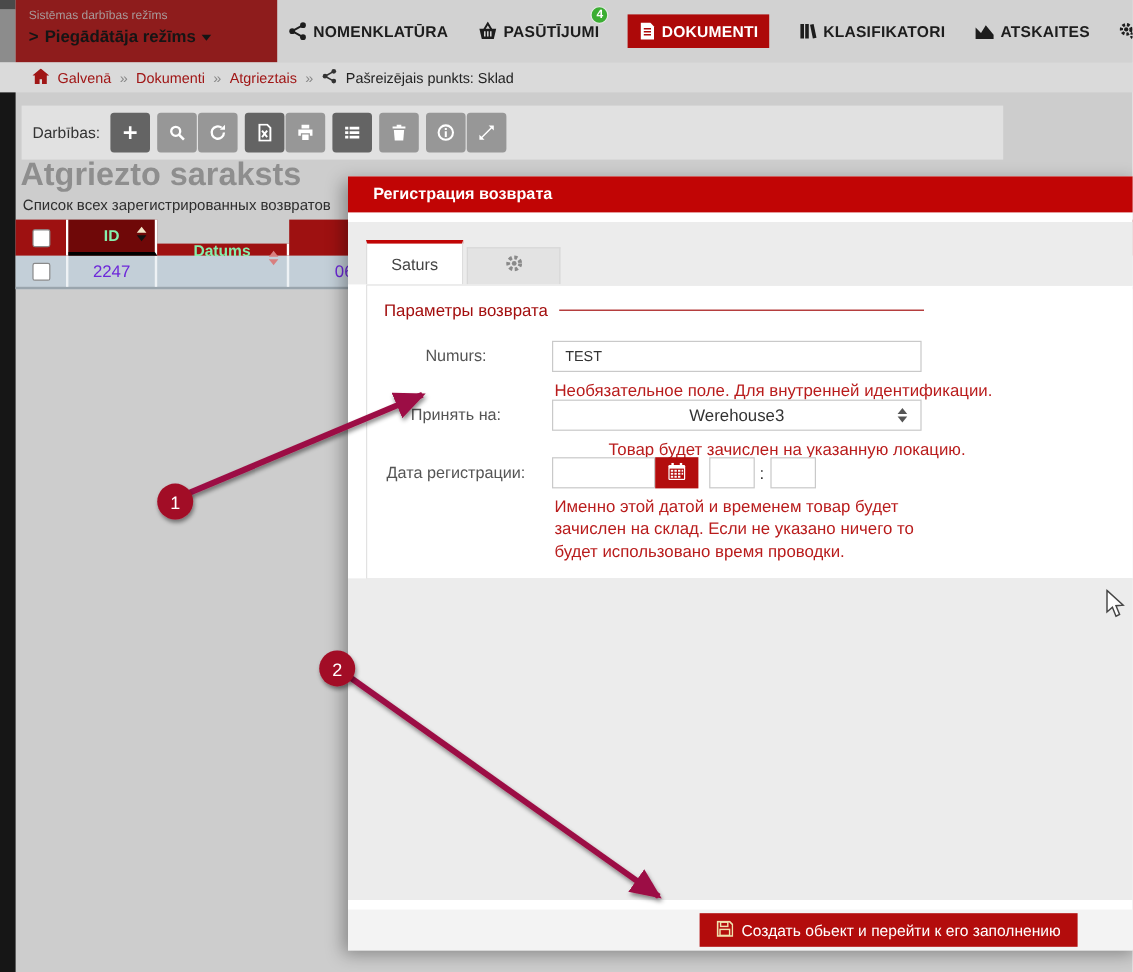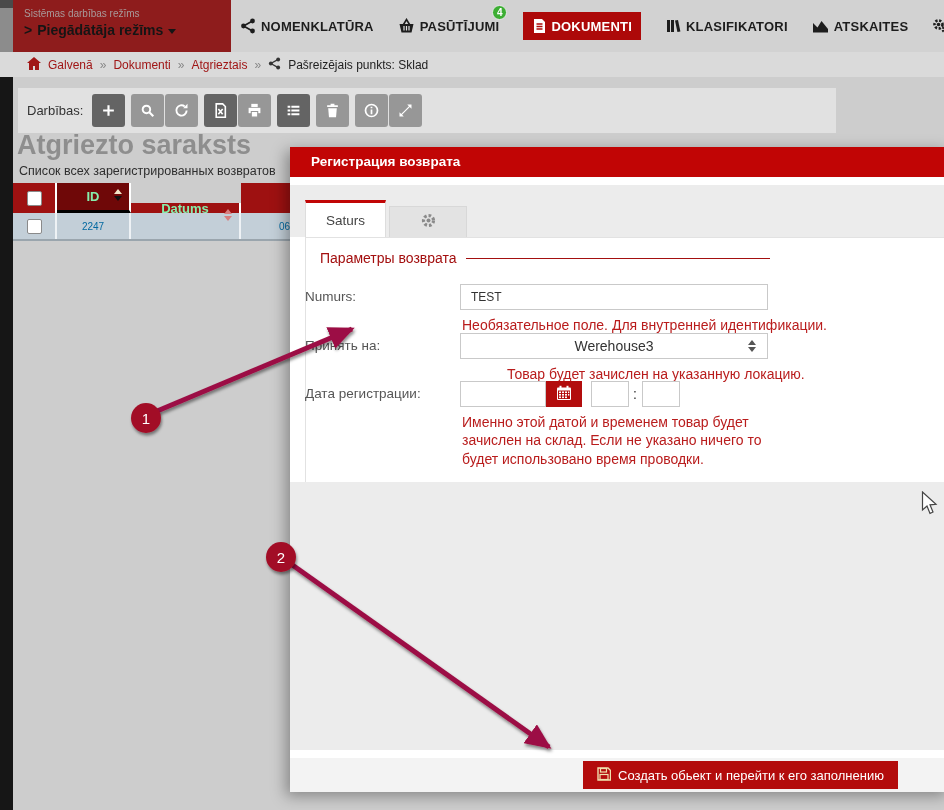--- a/index.html
+++ b/index.html
@@ -46,39 +46,39 @@
   .grid-head { display:flex; height:30px; }
   .hcell { background:#9e1111; color:#86efac; font-size:13px; font-weight:700; display:flex; align-items:center; justify-content:center;
            border-right:2px solid #fff; position:relative; }
   .hcell.c-check { width:44px; } .hcell.c-id { width:74px; background:#6f0808; border-bottom:3px solid #000; }
   .hcell.c-datums { width:110px;margin-top:20px; } .hcell.c-col4 { width:260px; } .hcell.c-fill { flex:1; border-right:none; }
   .sorts { position:absolute; right:7px; top:6px; display:flex; flex-direction:column; gap:2px; }
   .tri-up { width:0;height:0;border:4px solid transparent; border-bottom:5px solid #d87f7f; border-top:none; }
   .tri-down { width:0;height:0;border:4px solid transparent; border-top:5px solid #d87f7f; border-bottom:none; }
   .sorts.id .tri-up { border-bottom-color:#f3e6c8; } .sorts.id .tri-down { border-top-color:#111; }
   .grid-row { display:flex; height:28px; background:#c3cfd8; border-bottom:2px solid #9aa5ad; }
-  .rcell { display:flex; align-items:center; justify-content:center; font-size:10px; color:#0369a1; border-right:2px solid #eef2f5; }
+  .rcell { display:flex; align-items:center; justify-content:center; font-size:14px; color:#6d28d9; border-right:2px solid #eef2f5; }
   .rcell.c-check { width:44px; } .rcell.c-id { width:74px; } .rcell.c-datums { width:110px; }
   .rcell.c-col4 { width:260px; justify-content:flex-start; padding-left:38px; } .rcell.c-fill { flex:1; border-right:none; }
   .cb { width:15px; height:15px; background:#fff; border:1px solid #8a8a8a; border-radius:2px; }
   
   .modal { position:absolute; left:290px; top:147px; width:660px; height:645px; background:#fff;
            box-shadow:-4px 4px 14px rgba(0,0,0,.35); }
   .modal-title { height:30px; background:#c10505; color:#fff; font-size:13.5px; font-weight:700; line-height:30px; padding-left:21px; }
   .tabstrip { position:absolute; left:0; top:38px; width:100%; height:52px; background:#ececec; }
   .tab-active { position:absolute; left:15px; bottom:0; width:81px; height:37px; background:#fff; border-top:3px solid #c10505;
                 border-left:1px solid #ddd; border-right:1px solid #ddd; display:flex; align-items:center; justify-content:center;
                 font-size:13.5px; color:#444; }
   .tab-gear { position:absolute; left:99px; bottom:0; width:78px; height:31px; background:#e3e3e3;
               border:1px solid #d8d8d8; border-bottom:none; display:flex; align-items:center; justify-content:center; }
   .tab-panel { position:absolute; left:15px; top:90px; width:700px; height:246px; background:#fff; border:1px solid #e2e2e2; }
   .fieldset-head { position:absolute; left:30px; top:103px; width:450px; display:flex; align-items:center; gap:9px; }
   .fieldset-legend { font-size:14px; color:#a30f0f; white-space:nowrap; }
   .fieldset-line { flex:1; height:1px; background:#a30f0f; }
-  .flabel { position:absolute; left:15px; width:150px; text-align:left; font-size:13.5px; color:#555; line-height:26px; }
+  .flabel { position:absolute; left:15px; width:150px; text-align:center; font-size:13.5px; color:#555; line-height:26px; }
   .finput { position:absolute; background:#fff; border:1px solid #c9c9c9; font-size:12px; color:#333; font-family:inherit; outline:none; }
   .fhint { position:absolute; left:172px; font-size:14px; color:#b91c1c; line-height:1.32; }
   .fselect { position:absolute; left:170px; top:186px; width:308px; height:26px; border:1px solid #c9c9c9; background:#fff;
              display:flex; align-items:center; justify-content:center; font-size:14px; color:#333; }
   .sel-arrows { position:absolute; right:11px; top:6px; display:flex; flex-direction:column; gap:2px; }
   .sel-arrows .u { width:0;height:0;border:4px solid transparent;border-bottom:5px solid #555;border-top:none; }
   .sel-arrows .d { width:0;height:0;border:4px solid transparent;border-top:5px solid #555;border-bottom:none; }
   .calbtn { position:absolute; left:256px; top:234px; width:36px; height:26px; background:#b30d0d; border:none;
             display:flex; align-items:center; justify-content:center; }
   .colon { position:absolute; left:343px; top:234px; line-height:26px; font-size:14px; color:#333; }

